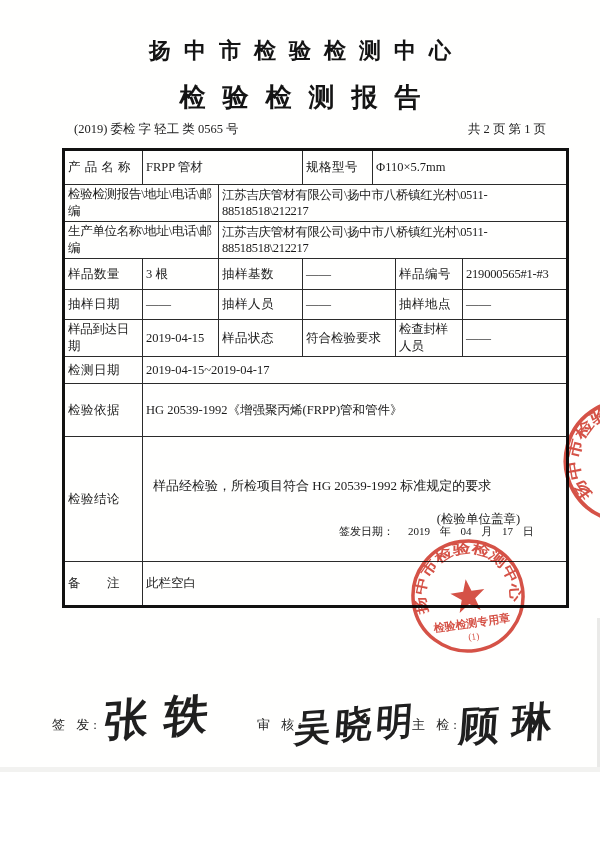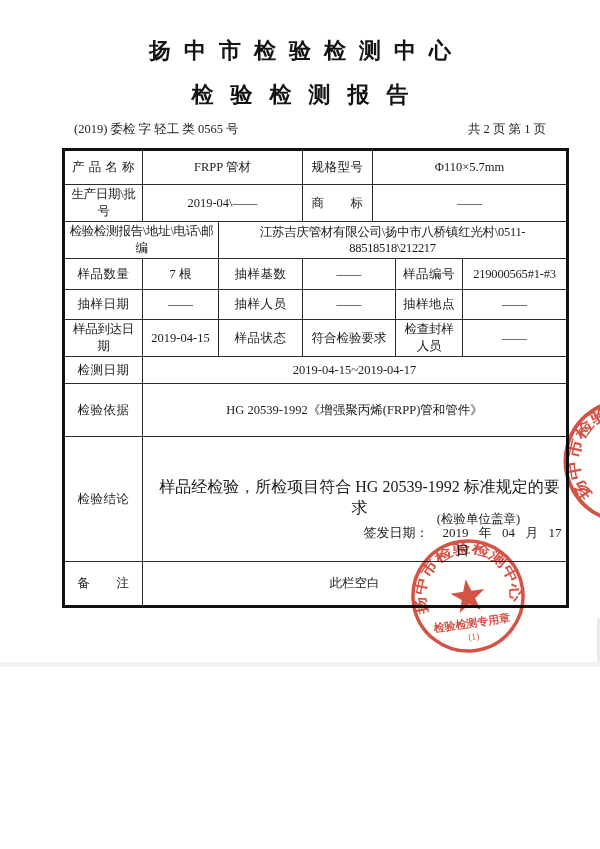--- a/index.html
+++ b/index.html
@@ -1,51 +1,51 @@
 <!DOCTYPE html>
 <html><head>
 <meta charset="utf-8">
 <style>
   html,body{margin:0;padding:0;background:#ffffff;}
   .page{
-    position:relative;width:600px;height:667px;background:#fffffe;
+    position:relative;width:600px;height:772px;background:#fffffe;
     overflow:hidden;
     font-family:"Liberation Serif","DejaVu Serif",serif;
     color:#1c1c1c;
   }
   .org-name{
     position:absolute;top:36px;left:0;width:100%;text-align:center;
     font-size:22px;font-weight:bold;letter-spacing:13px;text-indent:13px;color:#141414;
   }
   .doc-title{
     position:absolute;top:80px;left:0;width:100%;text-align:center;
-    font-size:22px;font-weight:bold;letter-spacing:17px;text-indent:17px;color:#141414;
+    font-size:26px;font-weight:bold;letter-spacing:17px;text-indent:17px;color:#141414;
   }
   .ref-row{
     position:absolute;top:121px;left:74px;right:54px;
     display:flex;justify-content:space-between;font-size:12.5px;color:#222;
   }
   table.report{
     position:absolute;left:62px;top:148px;width:504px;
     border-collapse:collapse;table-layout:fixed;
     border:3px solid #111;
   }
   table.report td{
     border:1.5px solid #2b2b2b;
-    font-size:12.5px;text-align:center;vertical-align:middle;
+    font-size:12.5px;text-align:left;vertical-align:middle;
     padding:1px 3px;color:#1b1b1b;overflow:hidden;
   }
   td.lbl{letter-spacing:.5px;}
   td.small{font-size:11px;letter-spacing:-.3px;}
   td.tiny{font-size:10.5px;letter-spacing:-.2px;}
   td.leftal{text-align:left;padding-left:9px;}
   .concl-cell{position:relative;text-align:left;padding:0;}
-  .concl-text{position:absolute;left:10px;top:40px;font-size:16px;}
+  .concl-text{position:absolute;left:10px;top:40px;font-size:13px;}
   .seal-note{position:absolute;right:46px;top:74px;font-size:12.5px;}
-  .date-line{position:absolute;left:196px;top:87px;font-size:13px;margin-left:20px;}
+  .date-line{position:absolute;left:196px;top:87px;font-size:11px;}
   .date-line .dv{margin-left:14px;word-spacing:7px;}
   .sig-label{position:absolute;font-size:13px;letter-spacing:4px;color:#242424;}
   .signature{
     position:absolute;font-weight:600;color:#1f1f1f;
     transform:rotate(-4deg) skewX(-8deg);white-space:nowrap;
   }
   .stamp{position:absolute;mix-blend-mode:multiply;opacity:.87;}
   .stamp svg{display:block;}
   .scan-edge{position:absolute;right:0;top:618px;bottom:0;width:3px;background:#eaeae8;}
   .scan-bottom{position:absolute;left:0;right:0;bottom:0;height:5px;background:#f2f2f0;}
@@ -74,33 +74,31 @@
         <col style="width:66px">
         <col style="width:39px">
     </colgroup>
     <tbody>
         <tr style="height:35px">
       <td class="lbl">产 品 名 称</td>
       <td colspan="2">FRPP 管材</td>
       <td class="lbl">规格型号</td>
       <td colspan="4">Φ110×5.7mm</td>
     </tr>
-    <tr style="height:30px">
-      <td class="lbl small">生产日期\批号</td>
-      <td colspan="2">2019-04\——</td>
-      <td class="lbl">商　　标</td>
-      <td colspan="4">——</td>
-    </tr>
     <tr style="height:35px">
       <td colspan="2" class="small">检验检测报告\地址\电话\邮编</td>
       <td colspan="6" class="small">江苏吉庆管材有限公司\扬中市八桥镇红光村\0511-88518518\212217</td>
     </tr>
+    <tr style="height:35px">
+      <td colspan="2" class="small">生产单位名称\地址\电话\邮编</td>
+      <td colspan="6" class="small">江苏吉庆管材有限公司\扬中市八桥镇红光村\0511-88518518\212217</td>
+    </tr>
     <tr style="height:31px">
       <td class="lbl">样品数量</td>
-      <td>7 根</td>
+      <td>3 根</td>
       <td class="lbl">抽样基数</td>
       <td colspan="2">——</td>
       <td class="lbl">样品编号</td>
       <td colspan="2" class="tiny">219000565#1-#3</td>
     </tr>
     <tr style="height:30px">
       <td class="lbl">抽样日期</td>
       <td>——</td>
       <td class="lbl">抽样人员</td>
       <td colspan="2">——</td>

